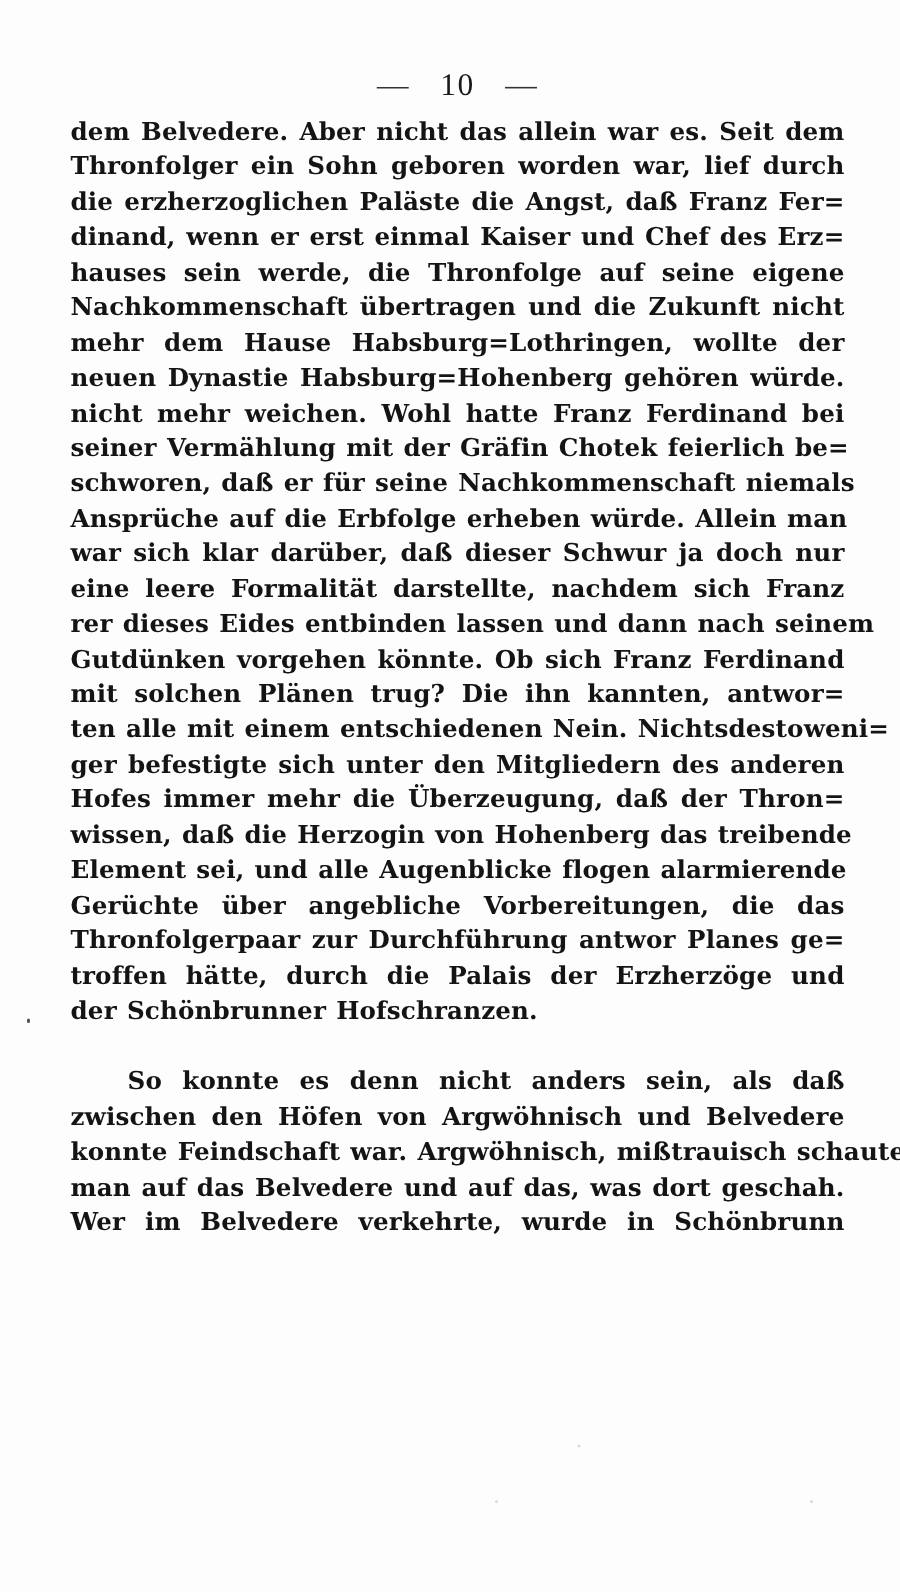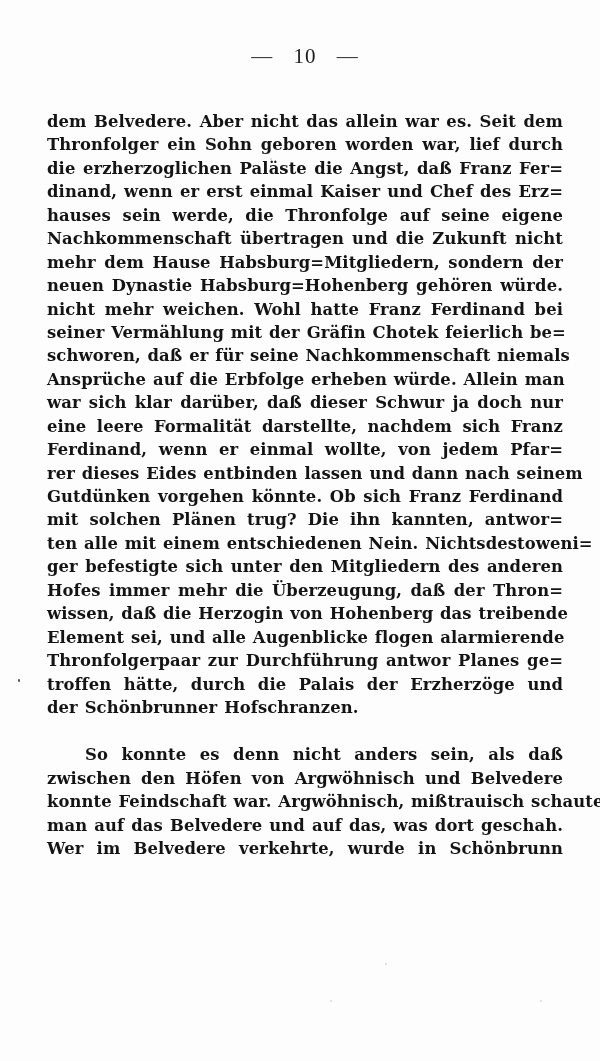--- a/index.html
+++ b/index.html
@@ -25,21 +25,21 @@
     color: #1a1a1a;
     letter-spacing: 1px;
   }
   .page-number .dash {
     display: inline-block;
     margin: 0 14px;
     color: #333;
   }
   .text-block {
     position: absolute;
-    top: 110px;
+    top: 76px;
     left: 47px;
     width: 516px;
   }
   .line {
     display: block;
     height: 23.45px;
     line-height: 23.45px;
     font-family: "DejaVu Serif", serif;
     font-weight: bold;
     font-size: 16.4px;
@@ -86,37 +86,37 @@
   </div>
 
   <div class="text-block">
     <div>
       <span class="line">dem Belvedere. Aber nicht das allein war es. Seit dem</span>
       <span class="line">Thronfolger ein Sohn geboren worden war, lief durch</span>
       <span class="line">die erzherzoglichen Paläste die Angst, daß Franz Fer=</span>
       <span class="line">dinand, wenn er erst einmal Kaiser und Chef des Erz=</span>
       <span class="line">hauses sein werde, die Thronfolge auf seine eigene</span>
       <span class="line">Nachkommenschaft übertragen und die Zukunft nicht</span>
-      <span class="line">mehr dem Hause Habsburg=Mitgliedern, sondern der</span>
+      <span class="line">mehr dem Hause Habsburg=Lothringen, wollte der</span>
       <span class="line">neuen Dynastie Habsburg=Hohenberg gehören würde.</span>
       <span class="line">nicht mehr weichen. Wohl hatte Franz Ferdinand bei</span>
       <span class="line">seiner Vermählung mit der Gräfin Chotek feierlich be=</span>
       <span class="line">schworen, daß er für seine Nachkommenschaft niemals</span>
       <span class="line">Ansprüche auf die Erbfolge erheben würde. Allein man</span>
       <span class="line">war sich klar darüber, daß dieser Schwur ja doch nur</span>
       <span class="line">eine leere Formalität darstellte, nachdem sich Franz</span>
-      <span class="line">Ferdinand, wenn er einmal wollte, von jedem Pfar=</span>
       <span class="line">rer dieses Eides entbinden lassen und dann nach seinem</span>
       <span class="line">Gutdünken vorgehen könnte. Ob sich Franz Ferdinand</span>
       <span class="line">mit solchen Plänen trug? Die ihn kannten, antwor=</span>
       <span class="line">ten alle mit einem entschiedenen Nein. Nichtsdestoweni=</span>
       <span class="line">ger befestigte sich unter den Mitgliedern des anderen</span>
       <span class="line">Hofes immer mehr die Überzeugung, daß der Thron=</span>
       <span class="line">wissen, daß die Herzogin von Hohenberg das treibende</span>
       <span class="line">Element sei, und alle Augenblicke flogen alarmierende</span>
+      <span class="line">Gerüchte über angebliche Vorbereitungen, die das</span>
       <span class="line">Thronfolgerpaar zur Durchführung antwor Planes ge=</span>
       <span class="line">troffen hätte, durch die Palais der Erzherzöge und</span>
       <span class="line last">der Schönbrunner Hofschranzen.</span>
     </div>
     <div>
       <span class="line indent">So konnte es denn nicht anders sein, als daß</span>
       <span class="line">zwischen den Höfen von Argwöhnisch und Belvedere</span>
       <span class="line">konnte Feindschaft war. Argwöhnisch, mißtrauisch schaute</span>
       <span class="line">man auf das Belvedere und auf das, was dort geschah.</span>
       <span class="line">Wer im Belvedere verkehrte, wurde in Schönbrunn</span>

